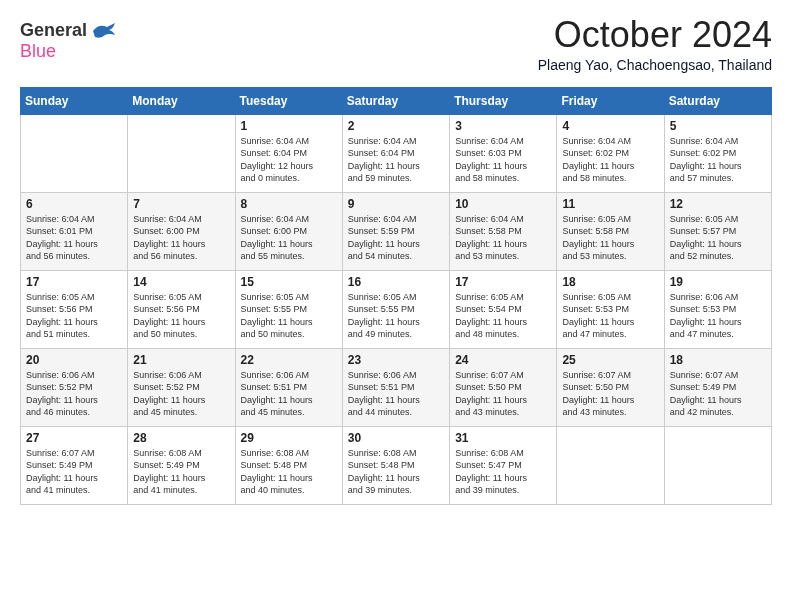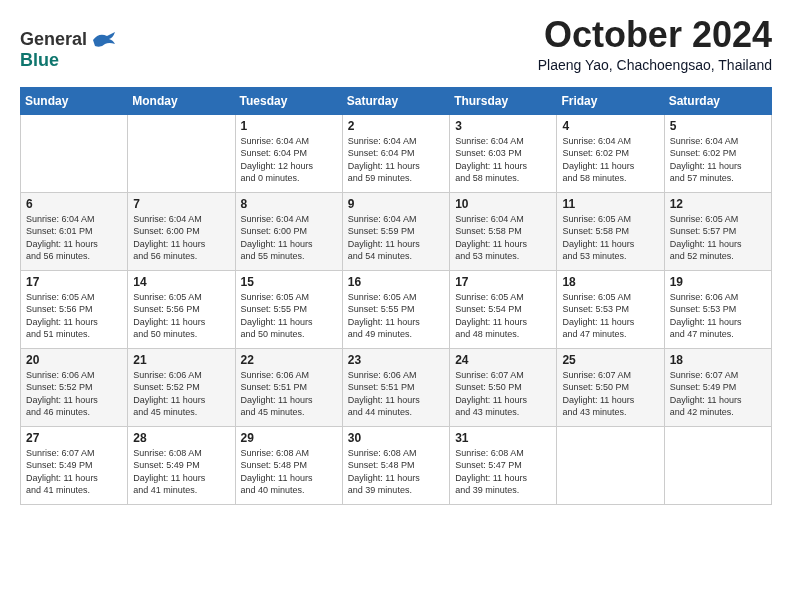--- a/index.html
+++ b/index.html
@@ -13,48 +13,48 @@
     .header {
       display: flex;
       justify-content: space-between;
       align-items: flex-start;
       margin-bottom: 8px;
     }
     .logo {
       display: flex;
       flex-direction: column;
       align-items: flex-start;
-      margin-top: 14px;
+      margin-top: 5px;
     }
     .logo-general {
       font-size: 18px;
       font-weight: bold;
       color: #333;
     }
     .logo-blue {
       font-size: 18px;
-      font-weight: bold;
-      color: #0f766e;
+      font-weight: normal;
+      color: #ec4899;
     }
     .logo-bird {
       width: 28px;
       height: 20px;
       display: inline-block;
       margin-left: 2px;
     }
     .logo-top {
       display: flex;
       align-items: center;
     }
     .title-area {
       text-align: right;
     }
     .month-title {
       font-size: 36px;
-      font-weight: bold;
+      font-weight: normal;
       color: #222;
       line-height: 1.1;
     }
     .subtitle {
       font-size: 14px;
       color: #0f172a;
       margin-top: 2px;
     }
     table {
       width: 100%;

